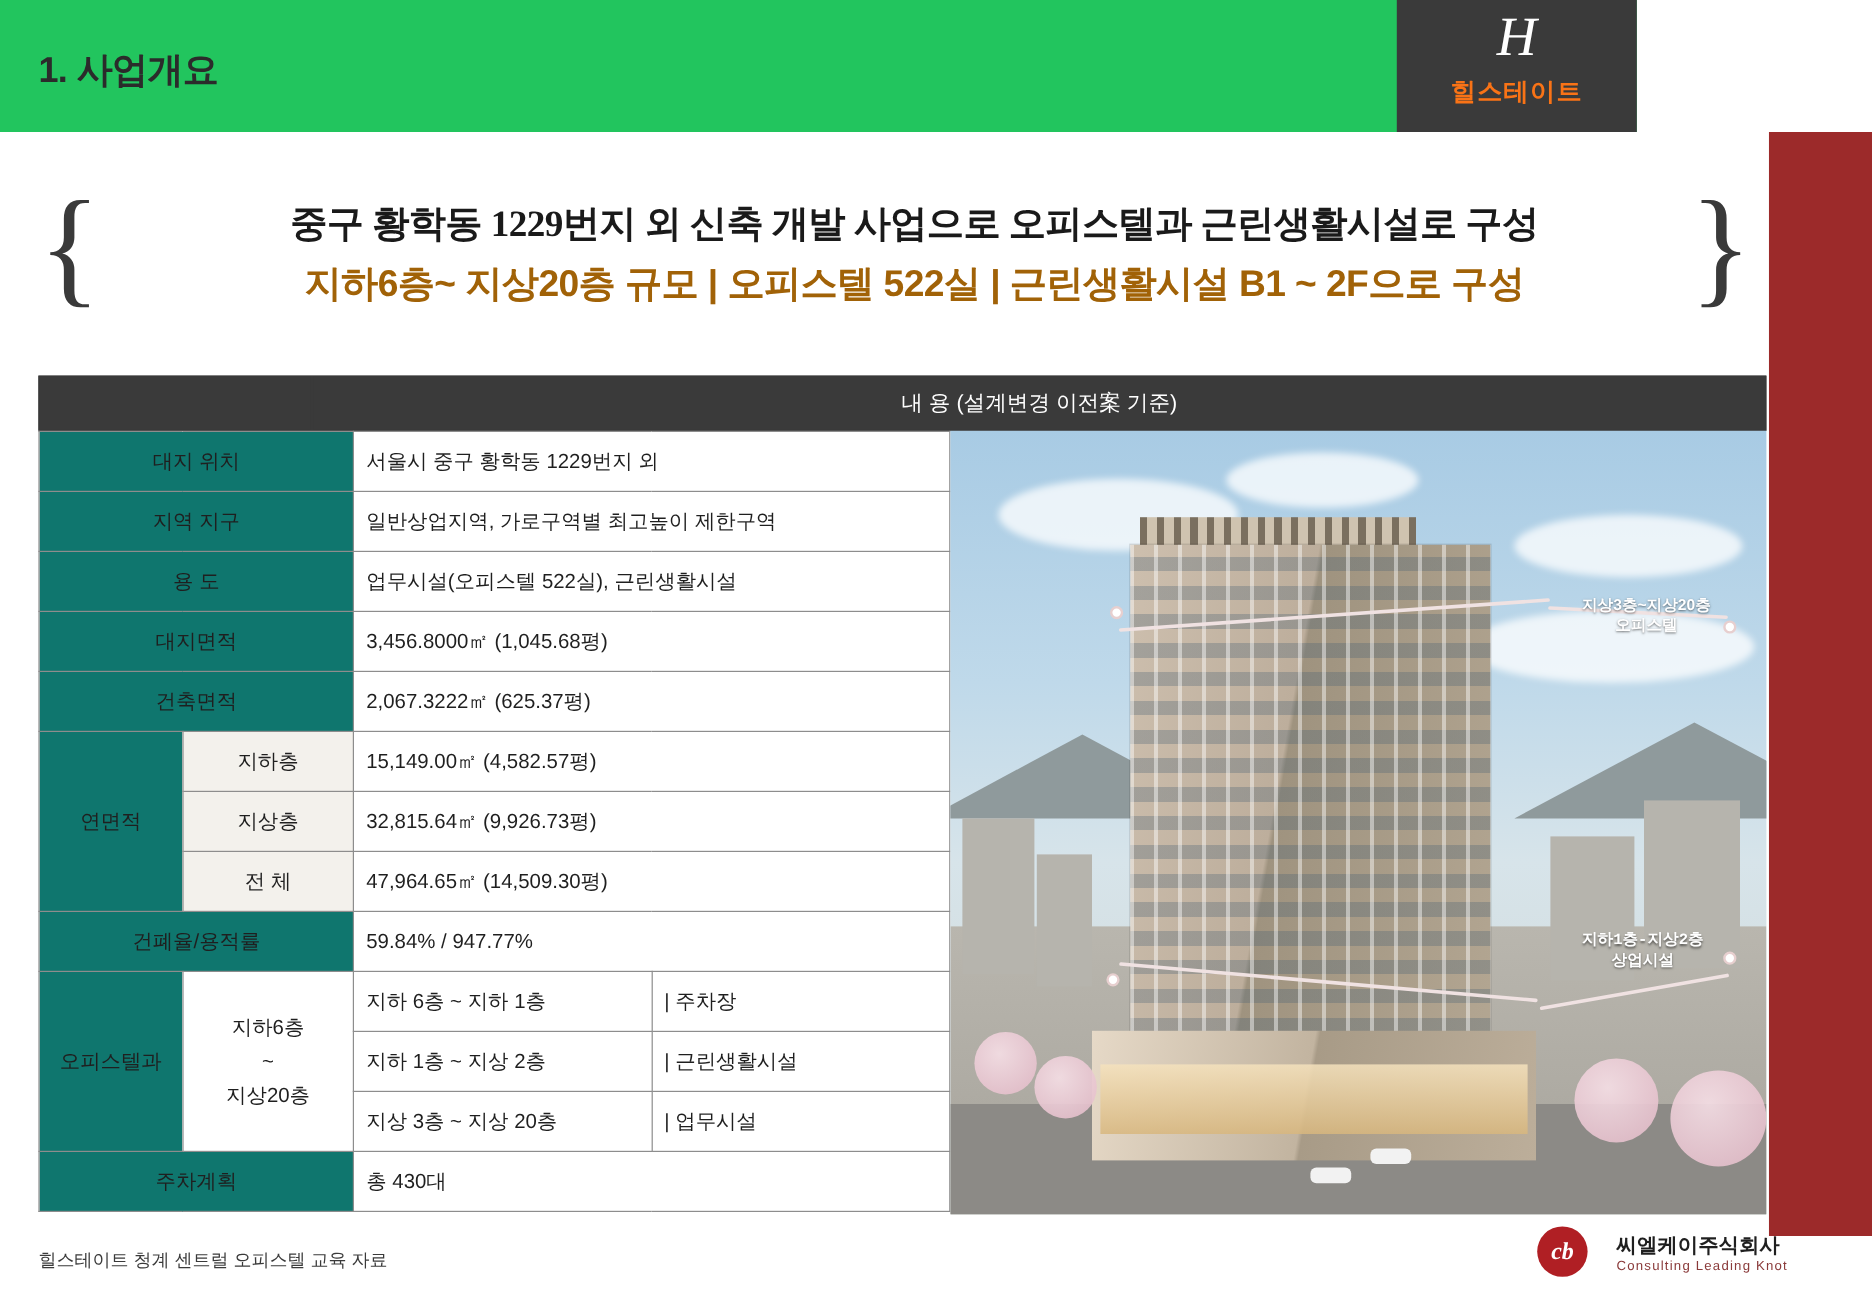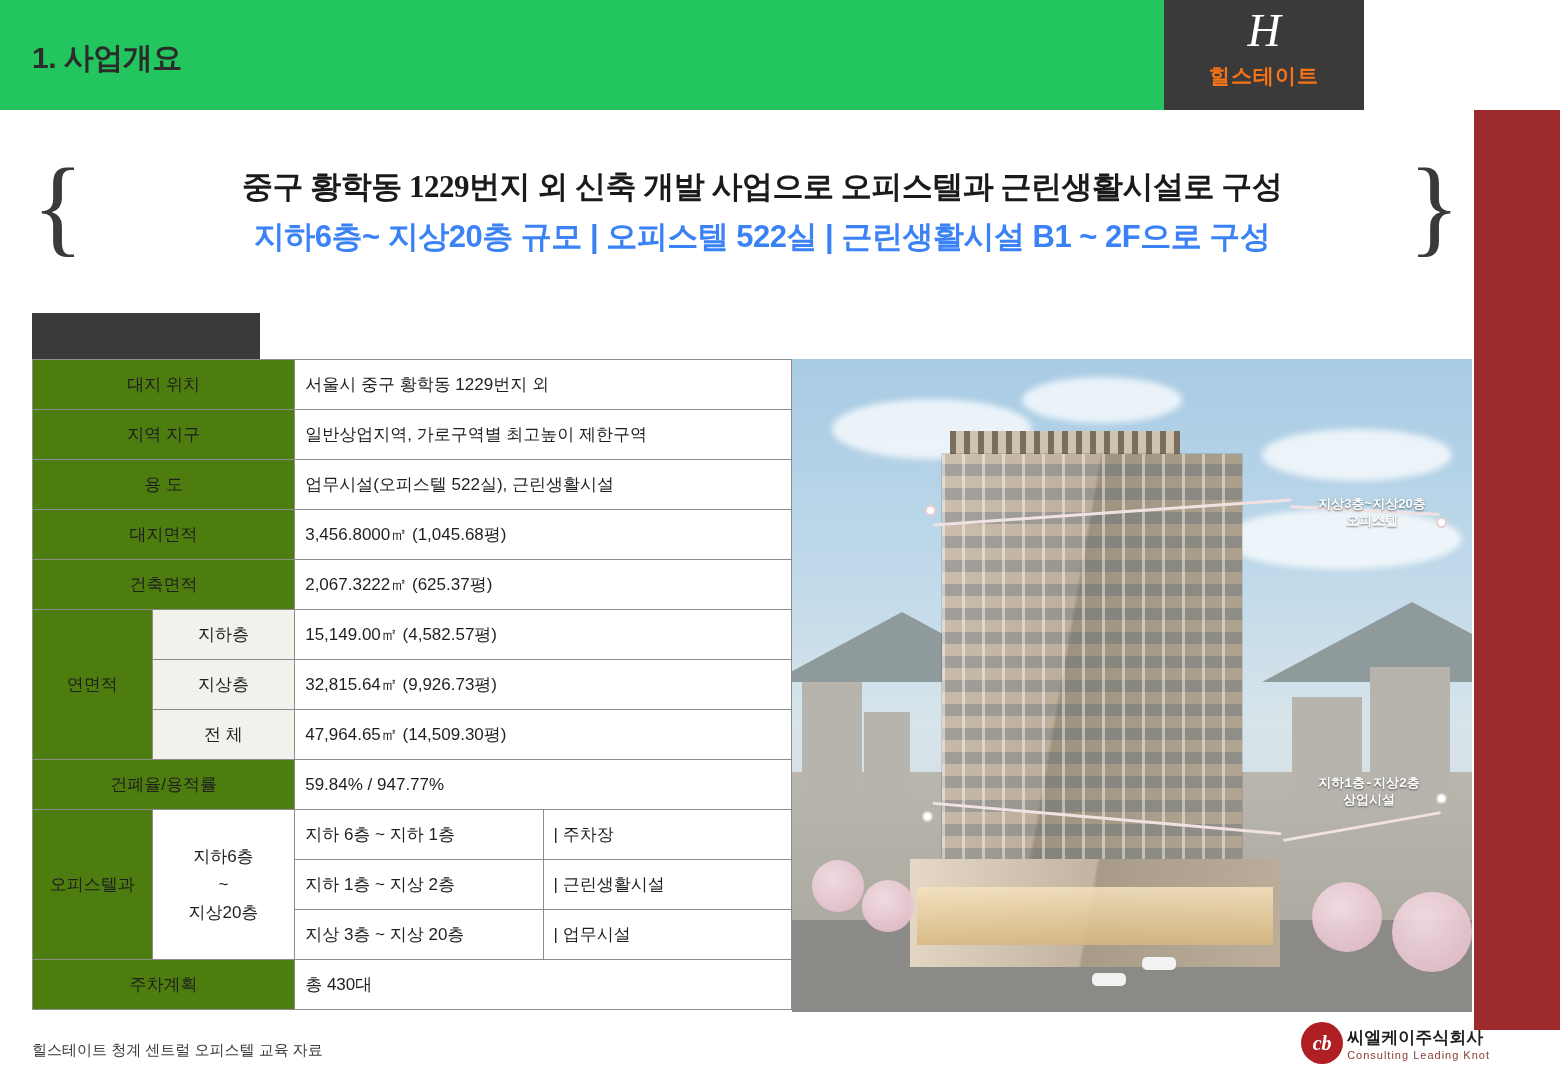--- a/index.html
+++ b/index.html
@@ -106,41 +106,41 @@
     letter-spacing: -0.5px;
     font-family: Liberation Serif, serif;
   }
   .headline-l2 {
     position: absolute;
     left: 60px; top: 66px;
     width: 1340px;
     text-align: center;
     font-size: 31px;
     font-weight: bold;
-    color: #3b82f6;
+    color: #a16207;
     letter-spacing: -0.5px;
   }
 
   
   .tbl {
     position: absolute;
     left: 32px; top: 313px;
     width: 760px;
     border-collapse: collapse;
     table-layout: fixed;
   }
   .tbl td {
     border: 1px solid #8d8d8d;
     height: 50px;
     font-size: 17px;
     color: #1f1f1f;
     padding: 2px 10px;
   }
   .lbl {
-    background: #4d7c0f;
+    background: #0f766e;
     text-align: center;
     width: 228px;
     font-size: 17px;
   }
   .lbl-sub {
     background: #f3f1ec;
     text-align: center;
     width: 124px;
   }
   .val { background: #ffffff; padding-left: 14px; }
@@ -291,21 +291,21 @@
     left: 32px; bottom: 20px;
     font-size: 15px;
     color: #3a3a3a;
   }
   .footer-logo {
     position: absolute;
     right: 70px; bottom: 16px;
     height: 42px;
     display: flex;
     align-items: center;
-    gap: 4px;
+    gap: 24px;
   }
   .footer-logo-mark {
     width: 42px; height: 42px;
     border-radius: 50%;
     background: #b01f24;
     color: #ffffff;
     font-size: 20px;
     font-weight: bold;
     font-style: italic;
     text-align: center;
@@ -337,20 +337,21 @@
 
   <div class="headline">
     <div class="brace brace-left">{</div>
     <div class="brace brace-right">}</div>
     <div class="headline-l1">중구 황학동 1229번지 외 신축 개발 사업으로 오피스텔과 근린생활시설로 구성</div>
     <div class="headline-l2">지하6층~ 지상20층 규모 |  오피스텔 522실 | 근린생활시설 B1 ~ 2F으로 구성</div>
   </div>
 
   <div class="tbl-head">
     <div class="tbl-head-left"></div>
+    <div class="tbl-head-right">내 용 (설계변경 이전案 기준)</div>
   </div>
 
   <table class="tbl" style="top:359px;">
     <colgroup>
       <col style="width:104px">
       <col style="width:124px">
       <col style="width:216px">
       <col style="width:216px">
     </colgroup>
     <tbody>

